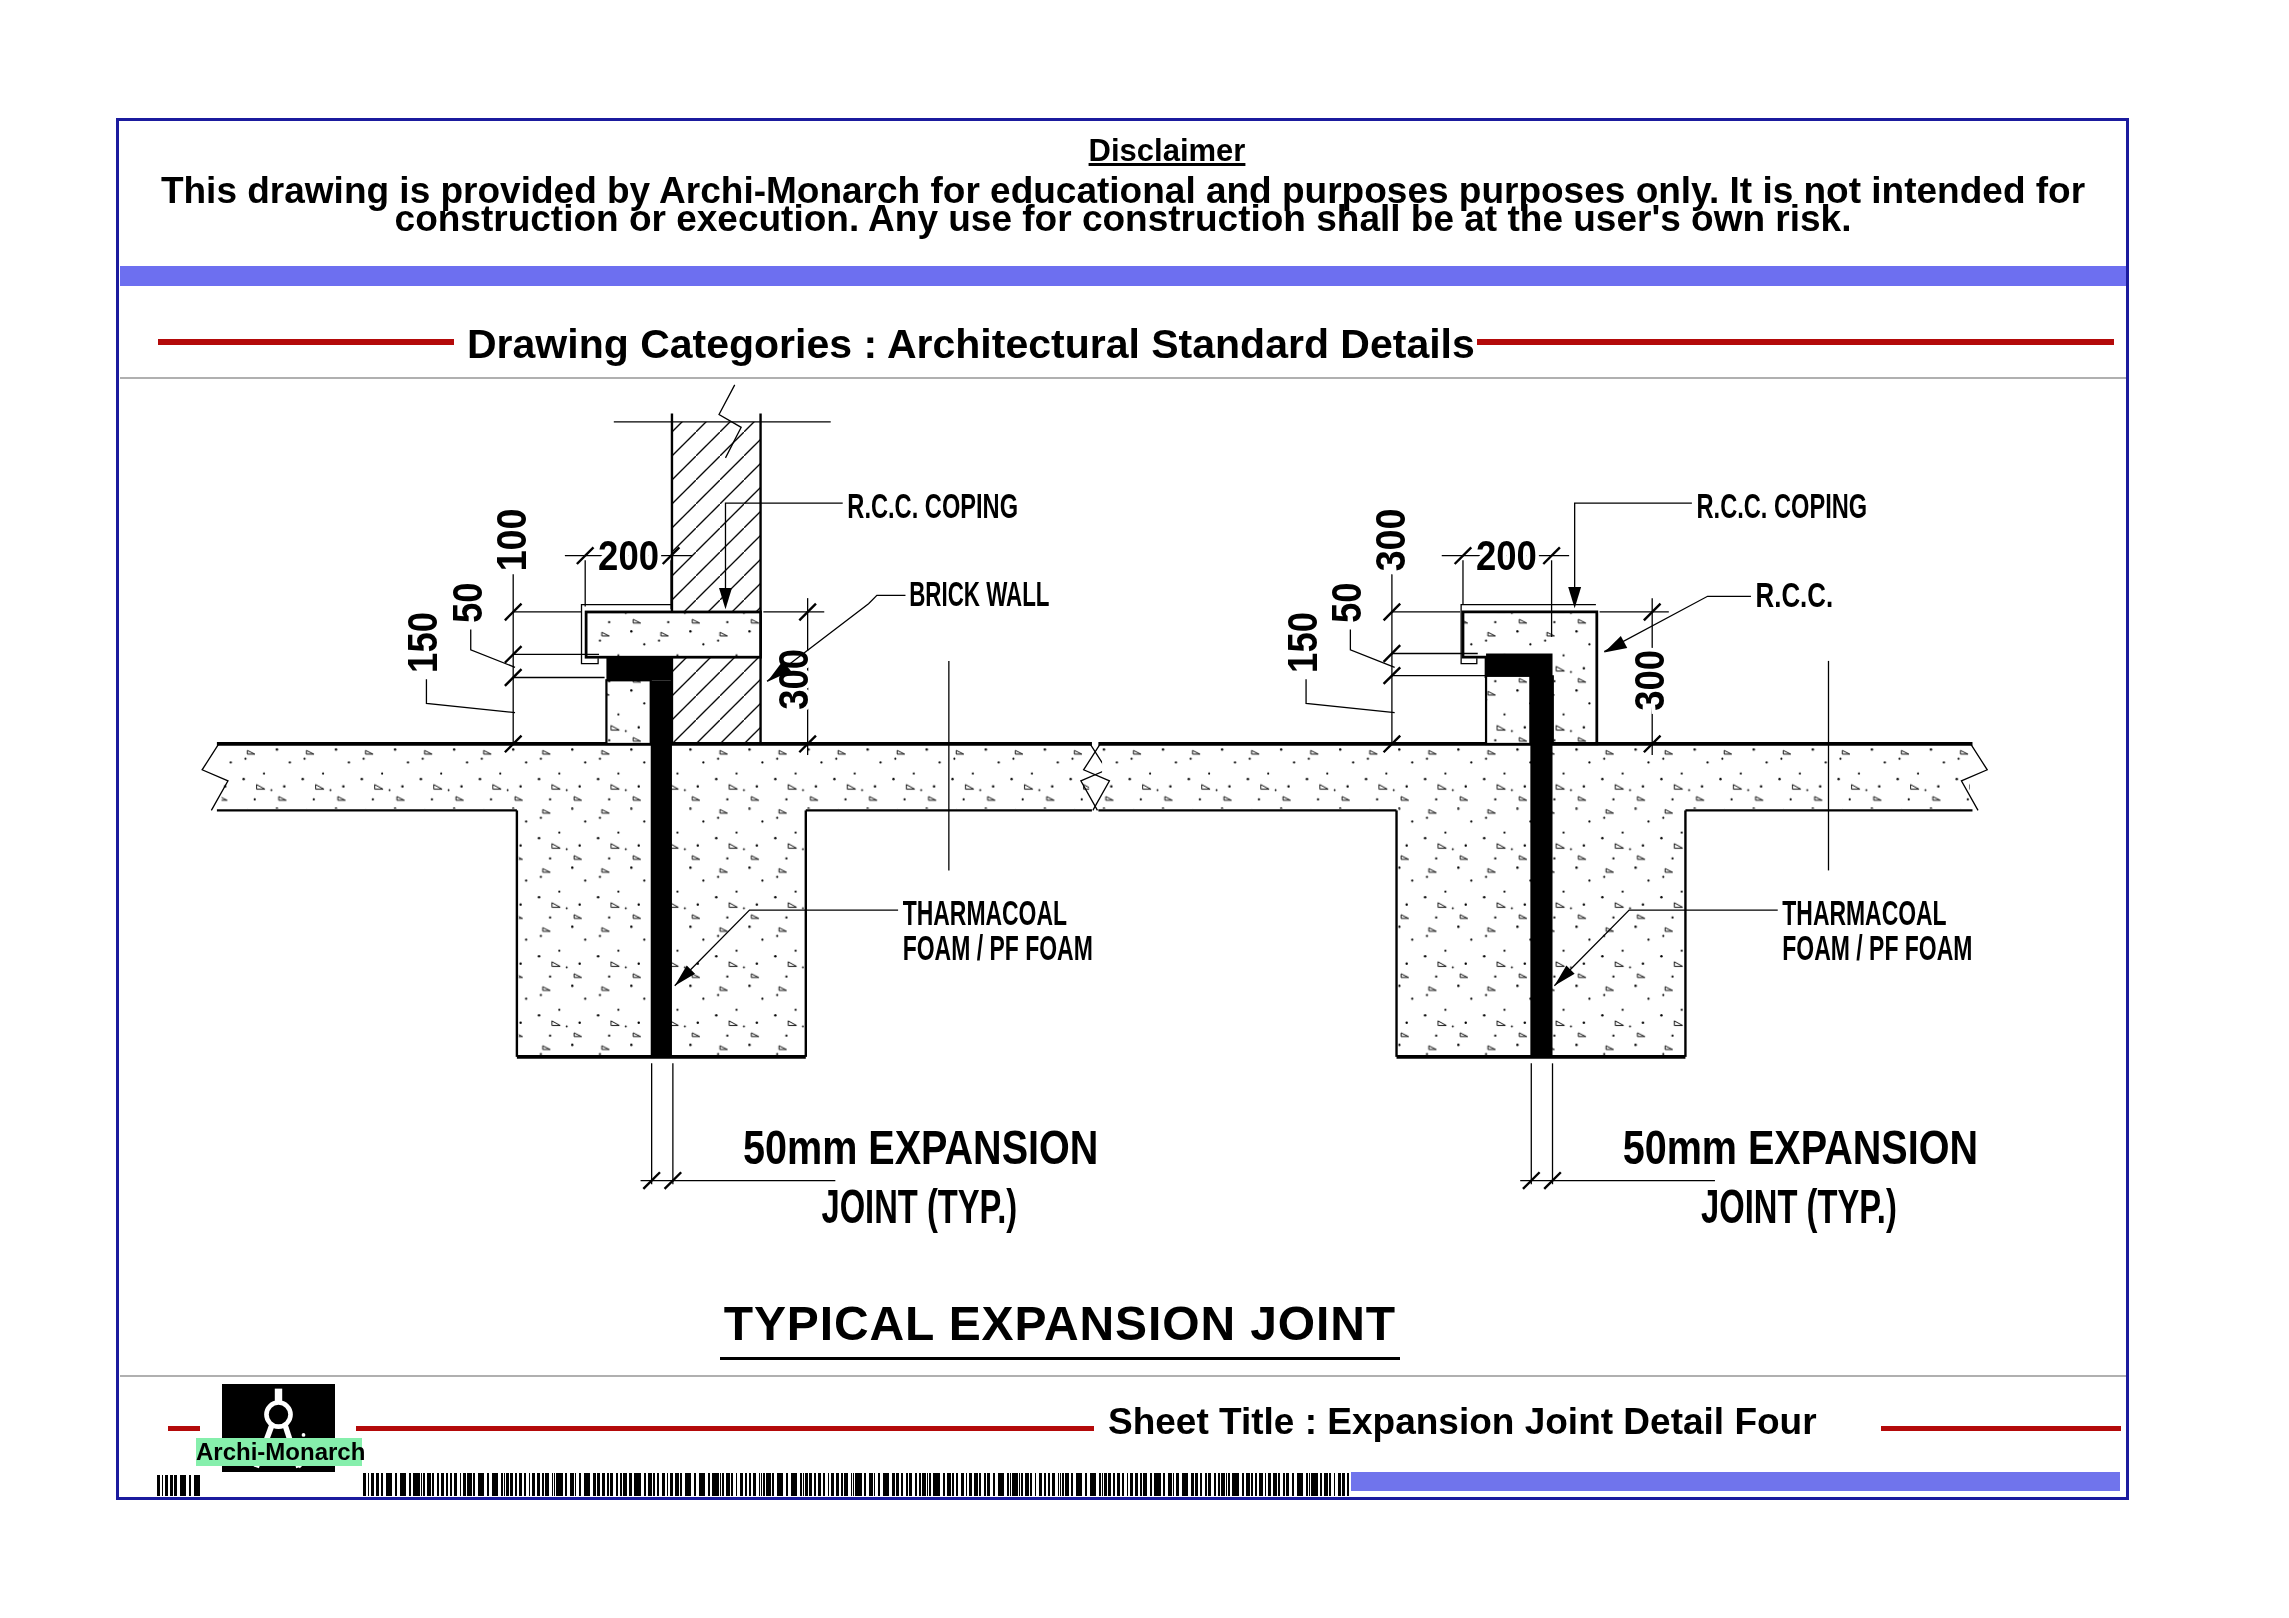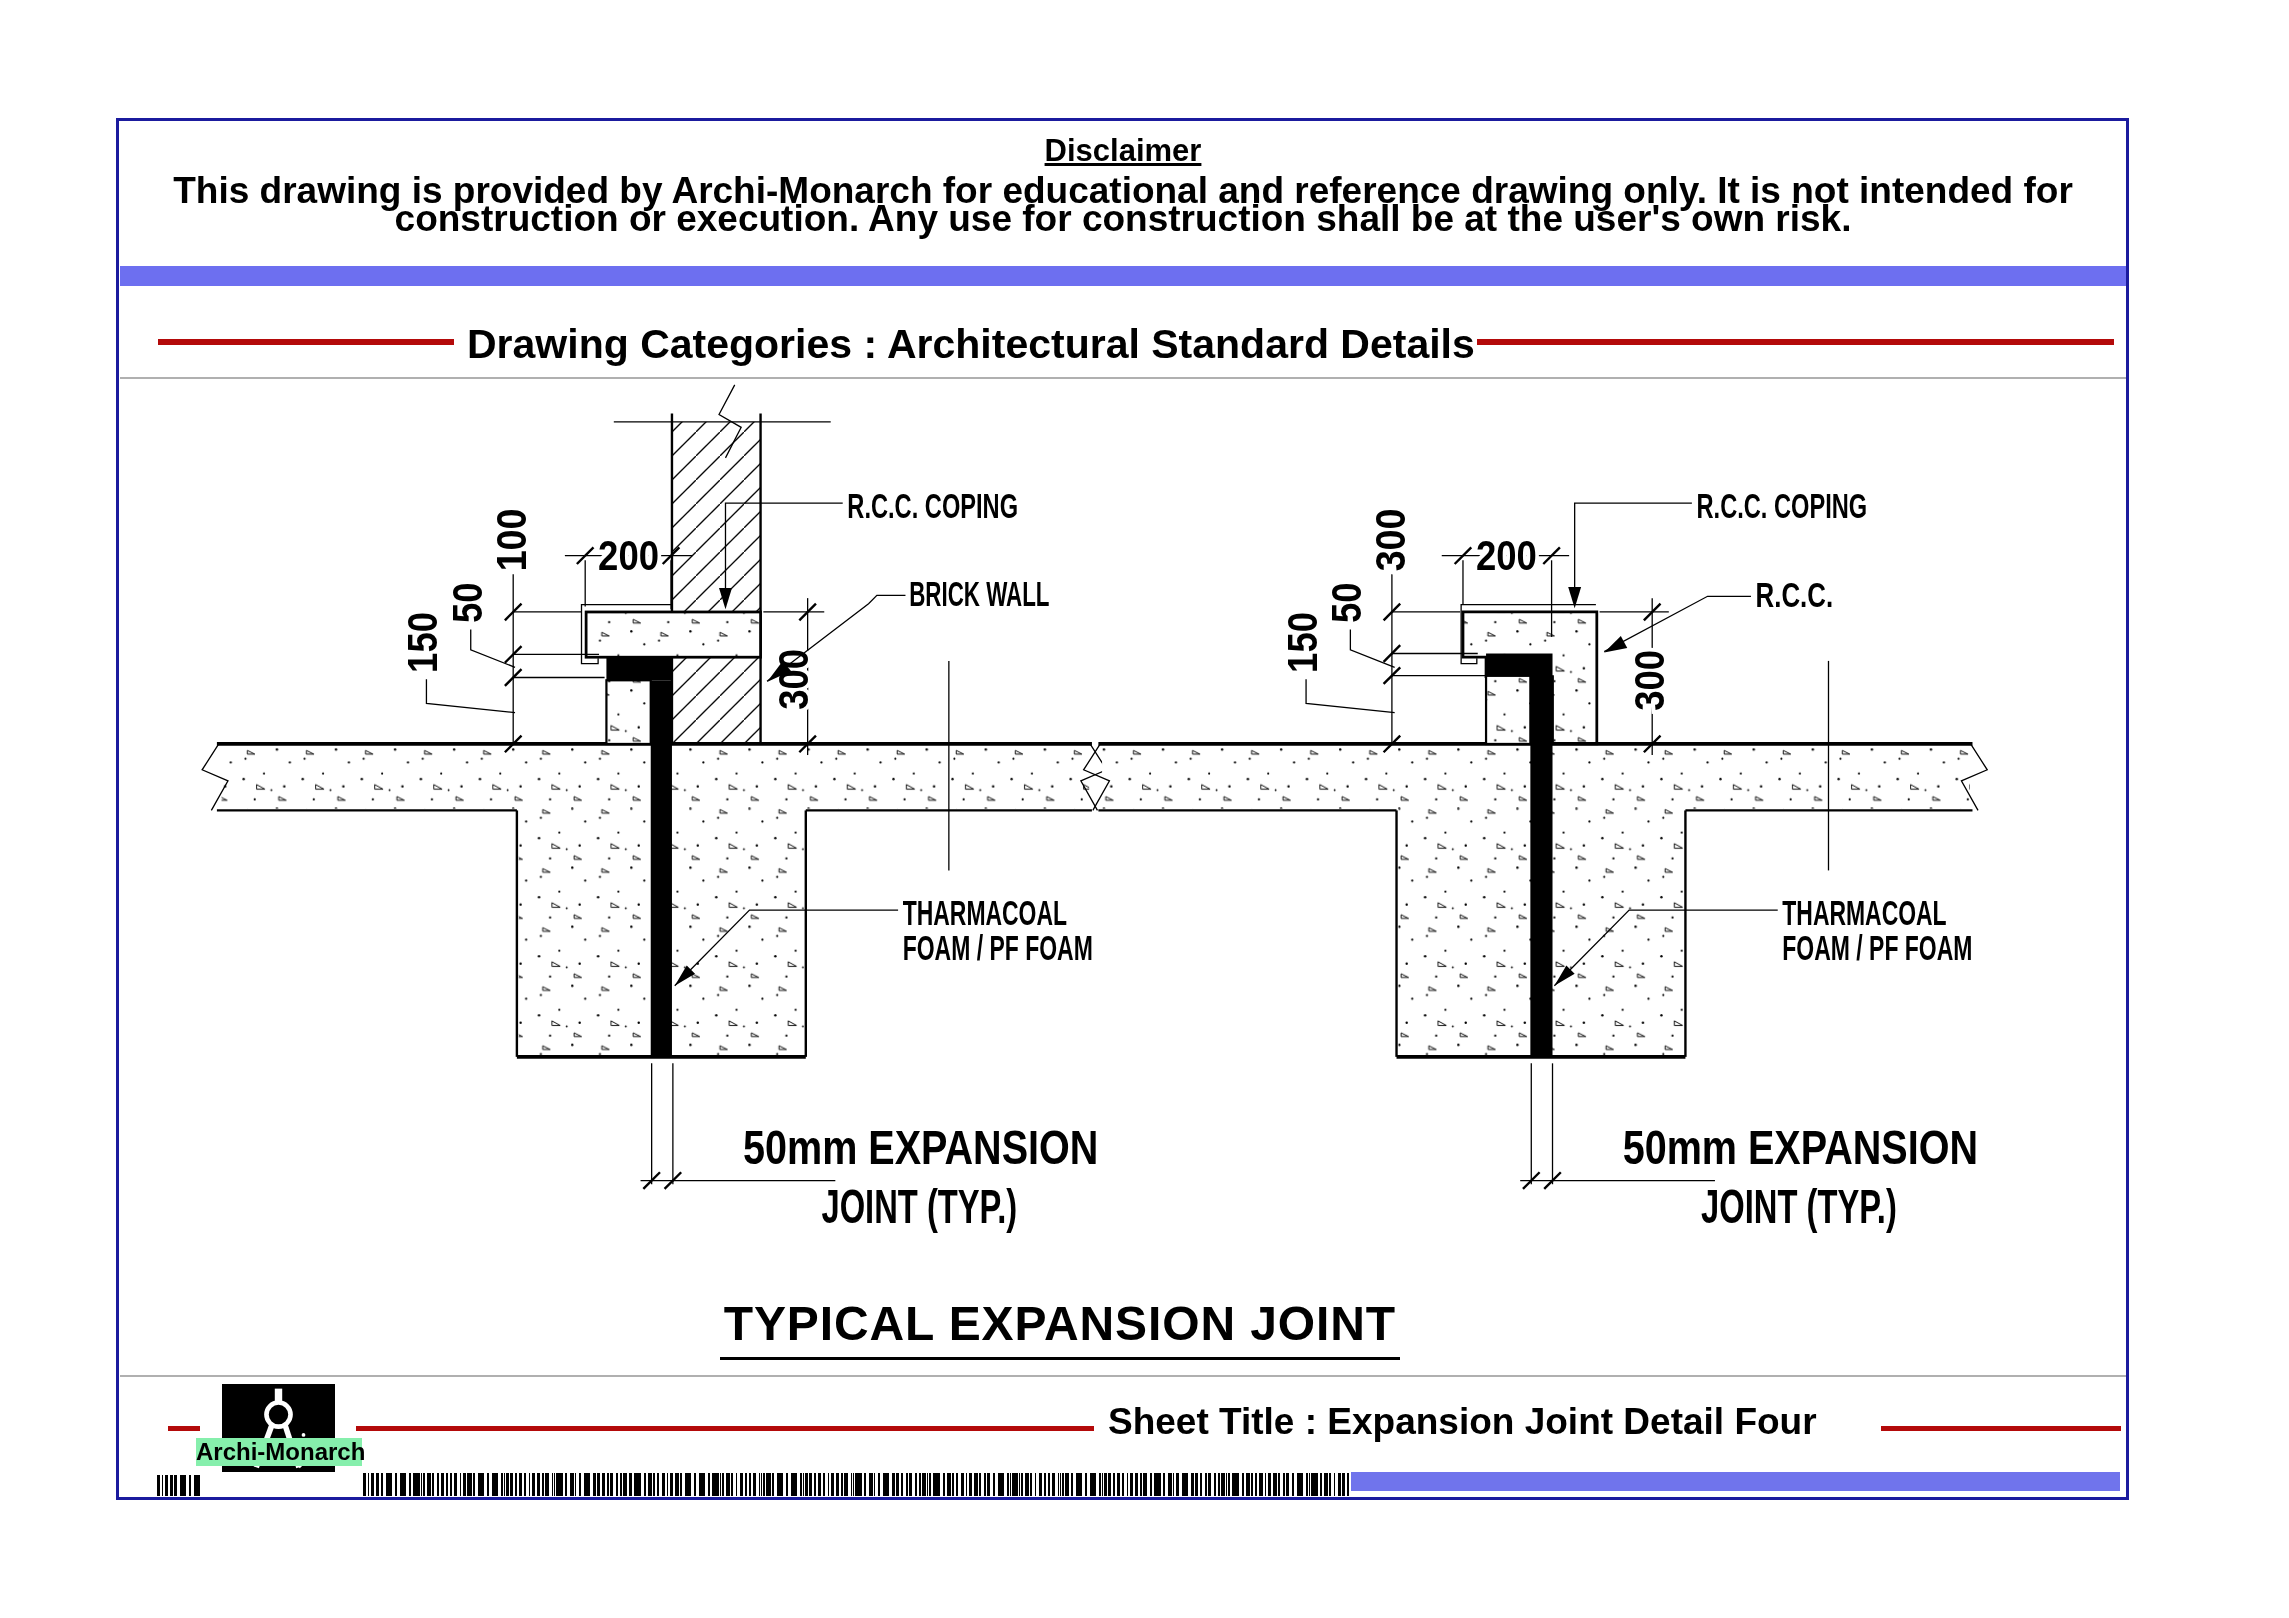--- a/index.html
+++ b/index.html
@@ -2,21 +2,21 @@
 <html style="font-size:14.8px"><head>
 <meta charset="utf-8">
 <style>
   html,body{margin:0;padding:0;background:#fff;}
   .page{position:relative;width:2290px;height:1619px;background:#fff;overflow:hidden;
         font-family:"Liberation Sans",sans-serif;color:#000;}
   .abs{position:absolute;}
   .frame{left:116px;top:118px;width:2013px;height:1382px;border:3.7px solid #1b1b9e;box-sizing:border-box;}
   .topbar{left:120px;top:266px;width:2006px;height:20px;background:#6d6ff0;}
   .botbar{left:1351px;top:1472px;width:769px;height:19.4px;background:#7074ec;}
-  .disc-title{left:120px;top:133px;width:2006px;text-align:center;font-size:31px;font-weight:bold;}
+  .disc-title{left:120px;top:133px;width:2006px;text-align:center;font-size:31px;font-weight:bold;padding-left:44px;}
   .disc-title span{text-decoration:underline;}
   .disc-line{left:120px;width:2006px;text-align:center;font-size:37px;font-weight:bold;}
   .cat-label{left:467px;top:321px;font-size:41px;font-weight:bold;white-space:nowrap;}
   .redline{background:#b40a0a;height:5.5px;}
   .hairline{left:120px;width:2006px;height:1.8px;background:#b0b0b0;}
   .main-title{left:720px;top:1296px;width:812px;text-align:left;font-size:48px;font-weight:bold;letter-spacing:0.9px;white-space:nowrap;}
   .main-title span{border-bottom:3.7px solid #000;padding:0 3.7px 7.4px 3.7px;}
   .sheet-title{left:1108px;top:1401px;font-size:37px;font-weight:bold;white-space:nowrap;text-align:center;}
   .brand{left:196px;top:1438px;width:166px;text-align:center;font-size:24px;font-weight:bold;white-space:nowrap;background:#86efac;}
   .barcode{background:
@@ -32,21 +32,21 @@
   .thk{stroke:#000;stroke-width:4;fill:none;}
 </style>
 </head>
 <body>
 
 <div class="page">
 
   <div class="abs frame"></div>
 
   <div class="abs disc-title"><span>Disclaimer</span></div>
-  <div class="abs disc-line" style="top:170px;">This drawing is provided by Archi-Monarch for educational and reference drawing only. It is not intended for</div>
+  <div class="abs disc-line" style="top:170px;">This drawing is provided by Archi-Monarch for educational and purposes purposes only. It is not intended for</div>
   <div class="abs disc-line" style="top:198px;">construction or execution. Any use for construction shall be at the user's own risk.</div>
 
   <div class="abs topbar"></div>
 
   <div class="abs redline" style="left:158px;top:339px;width:296px;"></div>
   <div class="abs cat-label">Drawing Categories : Architectural Standard Details</div>
   <div class="abs redline" style="left:1477px;top:339px;width:637px;"></div>
   <div class="abs hairline" style="top:377px;"></div>
 
   <svg class="abs" style="left:0;top:0;" width="2290" height="1619" viewBox="0 0 2481 1754">

